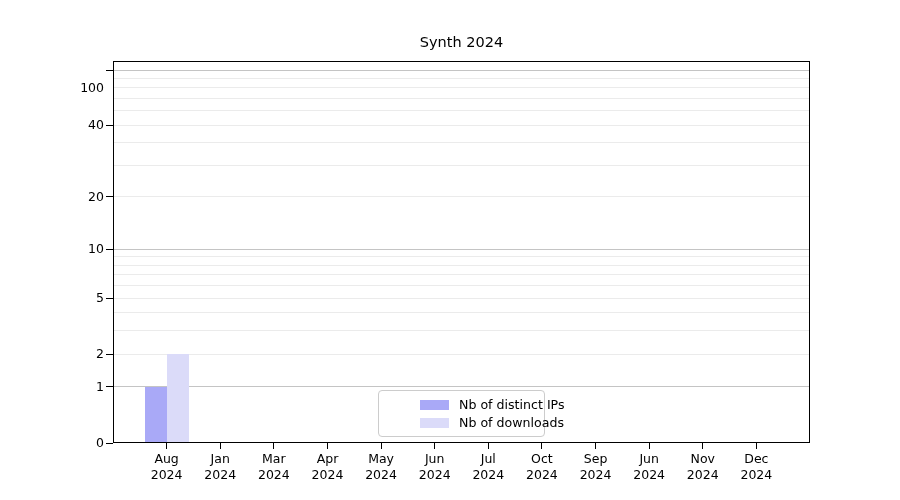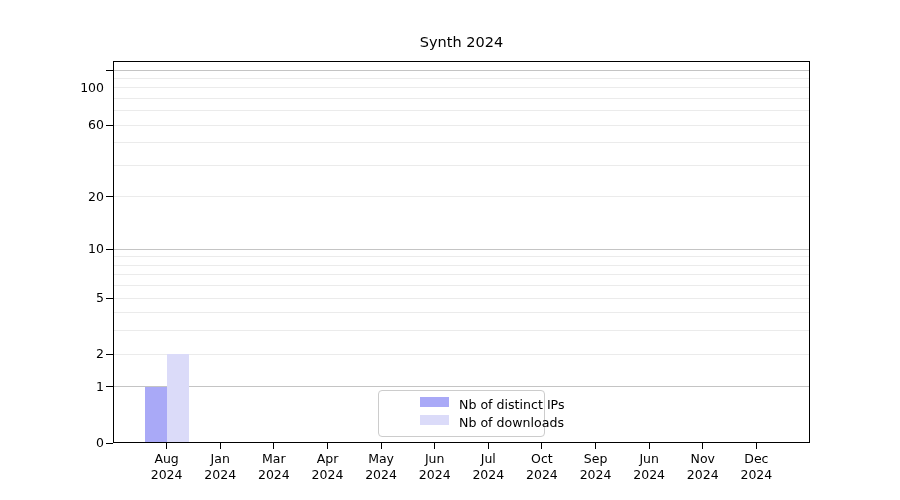--- a/index.html
+++ b/index.html
@@ -66,21 +66,21 @@
     border: 1px solid #cccccc;
     border-radius: 4px;
     z-index: 5;
     padding: 6px 8px 5px 6px;
     display: flex;
     flex-direction: column;
     justify-content: space-between;
   }
   .legend-row {
     display: flex;
-    align-items: flex-start;
+    align-items: center;
     height: 16px;
     padding-left: 35px;
   }
   .legend-swatch {
     width: 29px; height: 10px;
     margin-right: 10px;
     flex: 0 0 auto;
   }
   .legend-label {
     font-size: 12.6px;
@@ -121,21 +121,21 @@
       <div class="y-tick-label" style="top: 378.979px;">1</div>
       <div class="y-tick-mark" style="top: 353.709px;"></div>
       <div class="y-tick-label" style="top: 346.209px;">2</div>
       <div class="y-tick-mark" style="top: 297.688px;"></div>
       <div class="y-tick-label" style="top: 290.188px;">5</div>
       <div class="y-tick-mark" style="top: 248.699px;"></div>
       <div class="y-tick-label" style="top: 241.199px;">10</div>
       <div class="y-tick-mark" style="top: 196.438px;"></div>
       <div class="y-tick-label" style="top: 188.938px;">20</div>
       <div class="y-tick-mark" style="top: 124.725px;"></div>
-      <div class="y-tick-label" style="top: 117.225px;">60</div>
+      <div class="y-tick-label" style="top: 117.225px;">40</div>
       <div class="y-tick-mark" style="top: 69.5px;"></div>
       <div class="y-tick-label" style="top: 80px;">100</div>
       <div class="x-tick-mark" style="left: 166.115px;"></div>
       <div class="x-tick-label" style="left: 136.615px;">Aug
 2024</div>
       <div class="x-tick-mark" style="left: 219.731px;"></div>
       <div class="x-tick-label" style="left: 190.231px;">Jan
 2024</div>
       <div class="x-tick-mark" style="left: 273.346px;"></div>
       <div class="x-tick-label" style="left: 243.846px;">Mar

